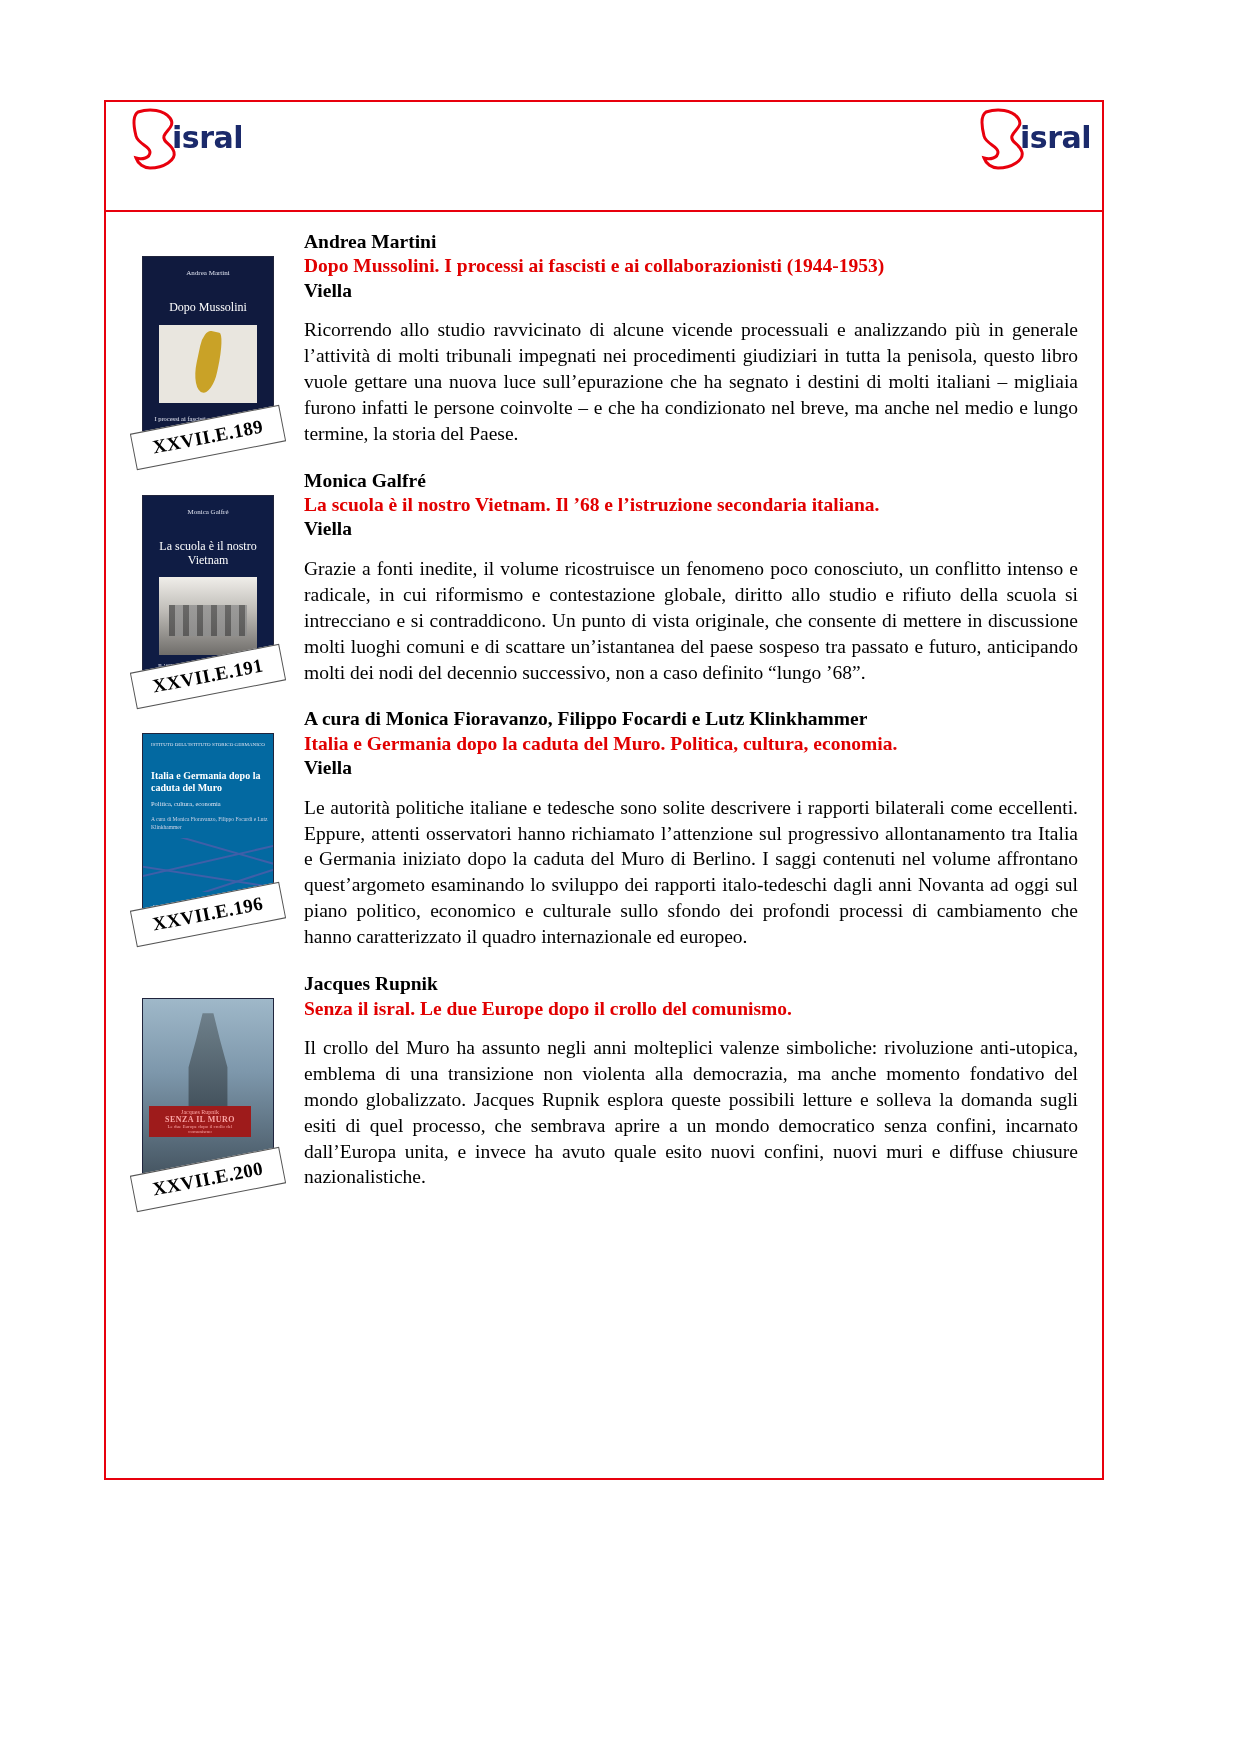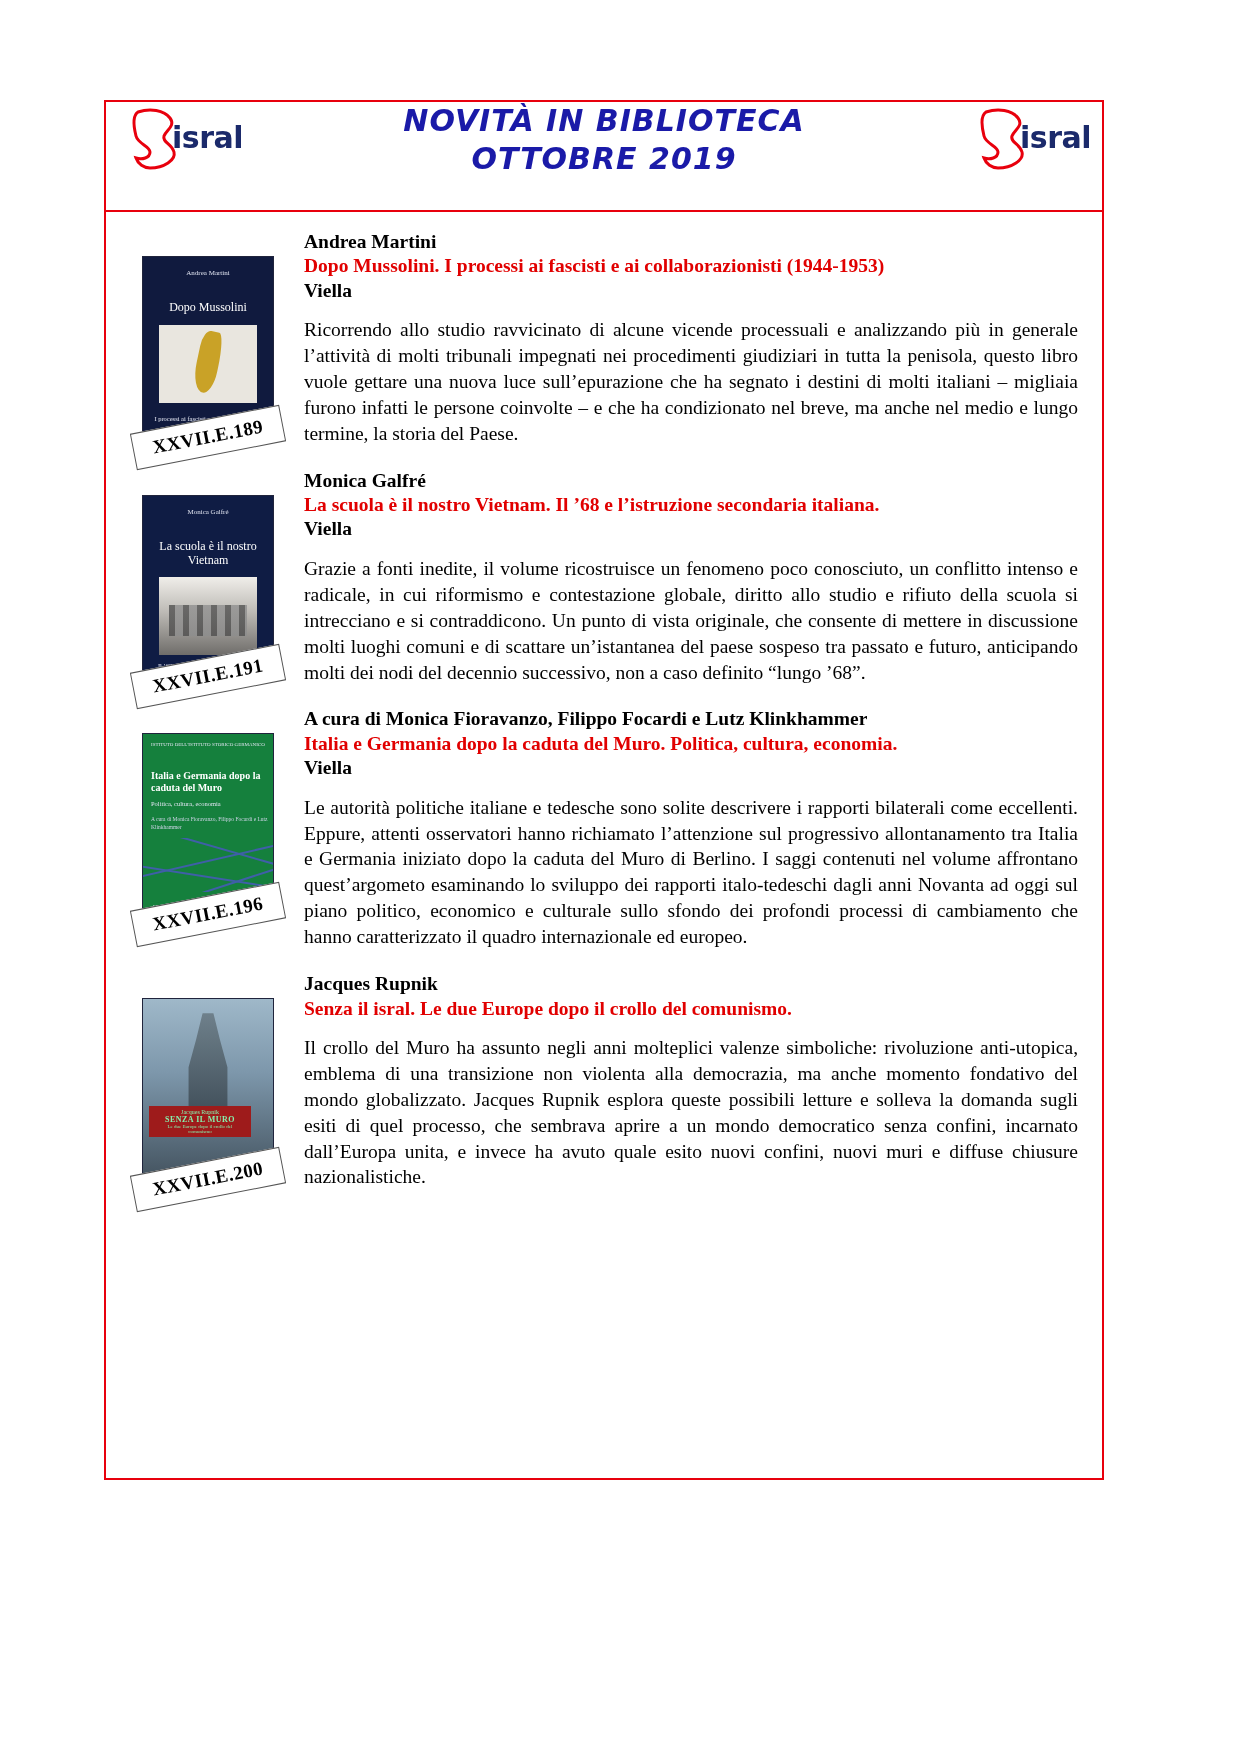--- a/index.html
+++ b/index.html
@@ -90,21 +90,21 @@
     width: 132px;
     height: 186px;
     margin-left: 18px;
     position: relative;
     overflow: hidden;
     border: 1px solid #20243c;
     box-sizing: border-box;
   }
   .cover.navy { background: #101a3e; color: #fff; }
   .cover.navy2 { background: #0f1c44; color: #fff; }
-  .cover.blue { background: #15803d; color: #fff; padding-left: 36px; }
+  .cover.blue { background: #0369a1; color: #fff; padding-left: 36px; }
   .cover-inner {
     position: absolute;
     inset: 0;
     font-family: "Liberation Serif", serif;
     text-align: center;
   }
   .cv-author {
     font-size: 7px;
     margin-top: 12px;
     color: #dfe3f0;
@@ -223,21 +223,21 @@
     width: 54px; height: 120px;
     background: linear-gradient(180deg,#6b7c86 0%, #35424c 100%);
     clip-path: polygon(40% 0, 60% 0, 72% 22%, 86% 45%, 86% 100%, 14% 100%, 14% 45%, 28% 22%);
     opacity: .92;
   }
   .cov4-band {
     position: absolute;
     left: 6px; right: 22px;
     bottom: 46px;
     background: #9e1b1b;
-    color: #86efac;
+    color: #fca5a5;
     text-align: center;
     padding: 3px 10px;
   }
   .cov4-band .t1 { font-size: 8px; font-weight: bold; letter-spacing: .5px; }
   .cov4-band .t0 { font-size: 6px; }
   .cov4-band .t2 { font-size: 5px; }
   .shelfmark {
     position: absolute;
     left: 8px;
     bottom: -14px;
@@ -288,24 +288,20 @@
 
   <div class="header">
 
     <div class="logo">
       <svg width="120" height="76" viewBox="0 0 120 76">
         <path d="M18 10 C30 6, 44 8, 50 16 C56 24, 46 28, 44 34 C42 40, 52 42, 54 50 C56 58, 44 66, 30 66 C24 66, 18 62, 16 56 C22 58, 30 56, 30 50 C30 44, 18 42, 16 34 C14 26, 12 14, 18 10 Z" fill="none" stroke="#e8000d" stroke-width="3"></path>
       </svg>
       <span class="logo-text">isral</span>
     </div>
 
-    <div class="header-titles">
-      <div class="line1">NOVITÀ IN BIBLIOTECA</div>
-      <div class="line2">OTTOBRE 2019</div>
-    </div>
 
     <div class="logo">
       <svg width="120" height="76" viewBox="0 0 120 76">
         <path d="M18 10 C30 6, 44 8, 50 16 C56 24, 46 28, 44 34 C42 40, 52 42, 54 50 C56 58, 44 66, 30 66 C24 66, 18 62, 16 56 C22 58, 30 56, 30 50 C30 44, 18 42, 16 34 C14 26, 12 14, 18 10 Z" fill="none" stroke="#e8000d" stroke-width="3"></path>
       </svg>
       <span class="logo-text">isral</span>
     </div>
 
   </div>
 

